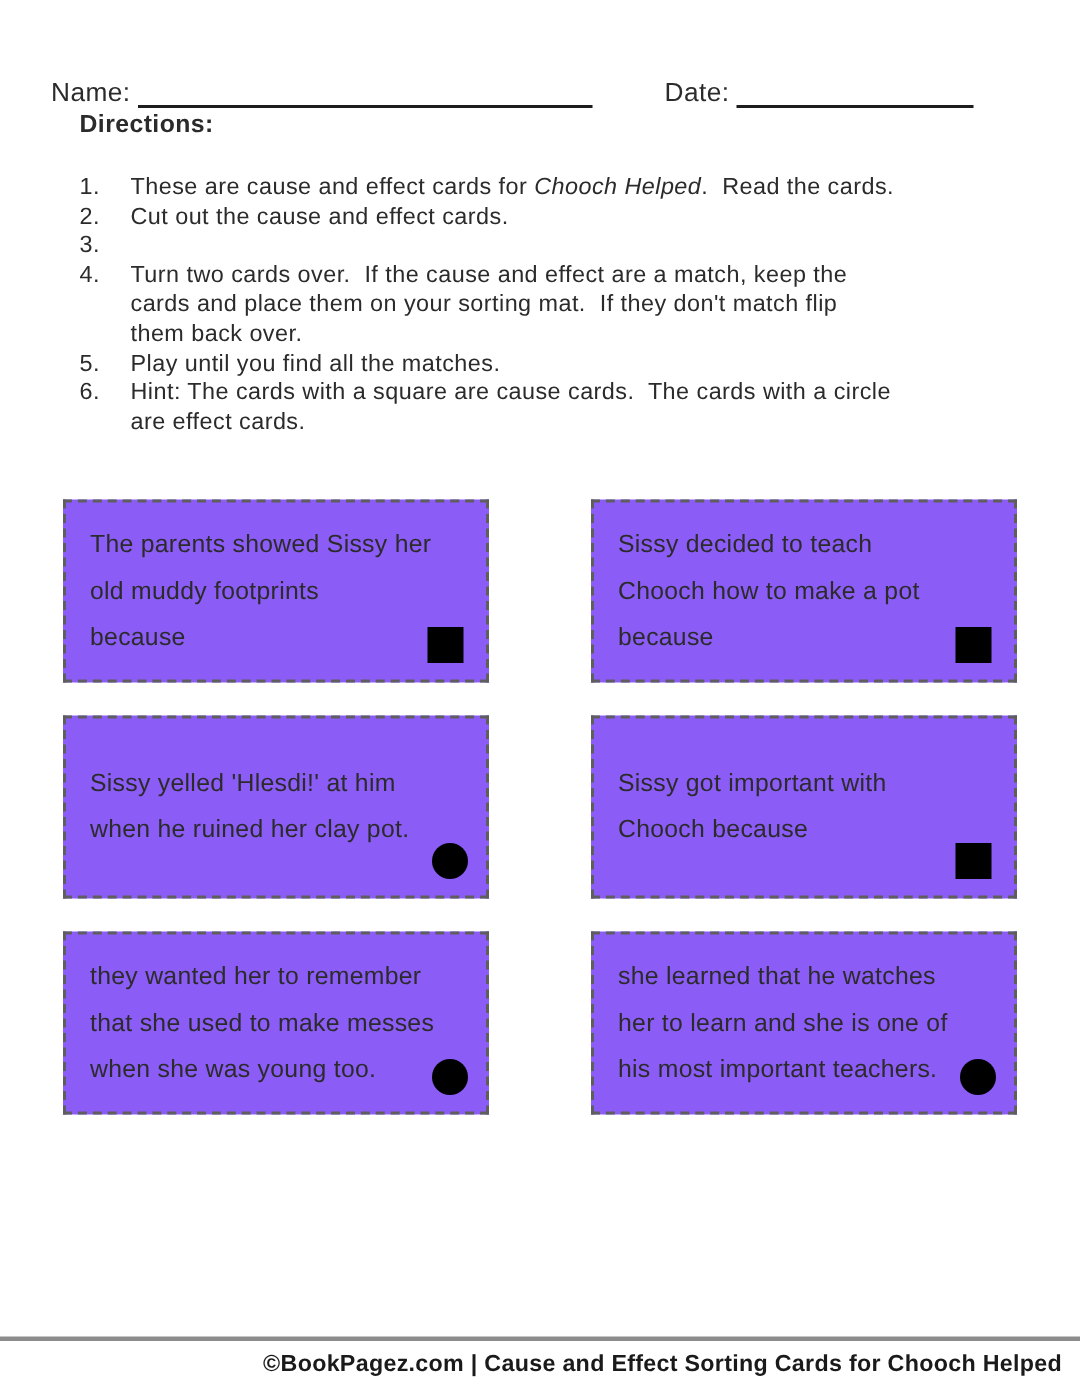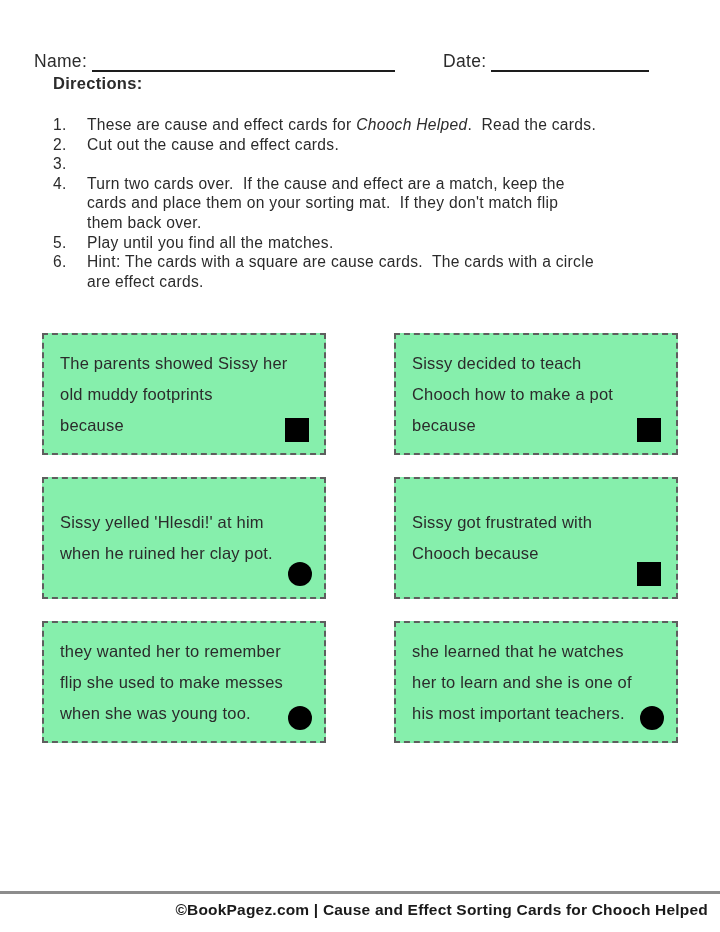--- a/index.html
+++ b/index.html
@@ -65,21 +65,21 @@
   }
   .card {
     position: relative;
     box-sizing: border-box;
     height: 122px;
     border: 2px dashed var(--card-border, #5e5e5e);
     display: flex;
     flex-direction: column;
     justify-content: center;
     padding: 0 10px 0 16px;
-    background: #86efac;
+    background: #8b5cf6;
   }
   .card-line {
     font-size: 16.5px;
     line-height: 31px;
     letter-spacing: 0.2px;
     white-space: nowrap;
   }
   .marker {
     position: absolute;
     right: 15px;
@@ -182,30 +182,30 @@
   <div class="card">
     <div class="card-lines">
           <div class="card-line">Sissy yelled 'Hlesdi!' at him</div>
           <div class="card-line">when he ruined her clay pot.</div>
         </div>
     <span class="marker circle"></span>
   </div>
 
   <div class="card">
     <div class="card-lines">
-          <div class="card-line">Sissy got frustrated with</div>
+          <div class="card-line">Sissy got important with</div>
           <div class="card-line">Chooch because</div>
         </div>
     <span class="marker square"></span>
   </div>
 
   <div class="card">
     <div class="card-lines">
           <div class="card-line">they wanted her to remember</div>
-          <div class="card-line">flip she used to make messes</div>
+          <div class="card-line">that she used to make messes</div>
           <div class="card-line">when she was young too.</div>
         </div>
     <span class="marker circle"></span>
   </div>
 
 
   <div class="card">
     <div class="card-lines">
           <div class="card-line">she learned that he watches</div>
           <div class="card-line">her to learn and she is one of</div>

